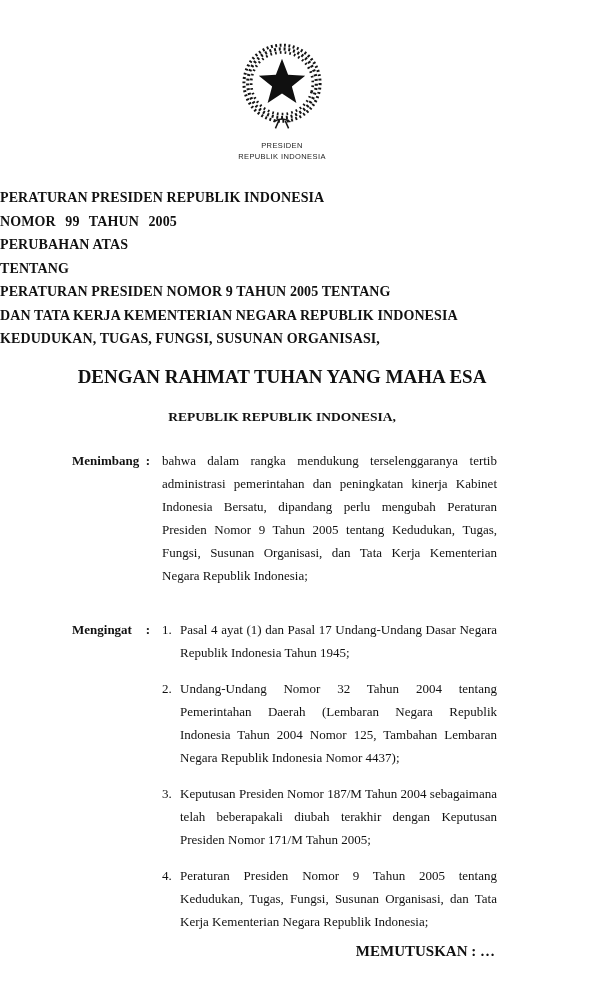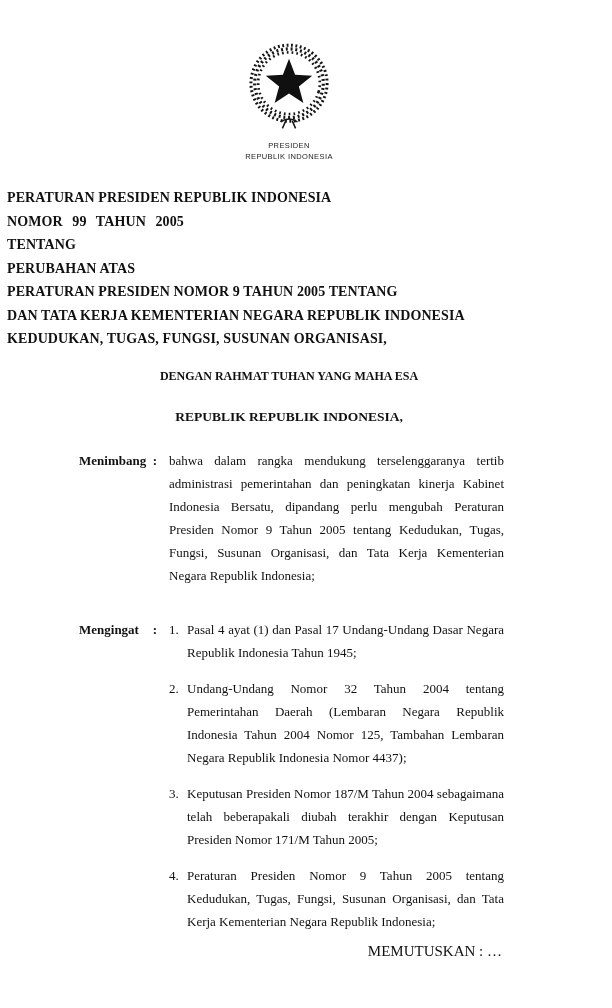--- a/index.html
+++ b/index.html
@@ -8,21 +8,20 @@
     background: #ffffff;
   }
   .page {
     position: relative;
     width: 564px;
     height: 1008px;
     background: #ffffff;
     color: #111111;
     font-family: "Liberation Serif", serif;
     overflow: hidden;
-    margin-left: 7px;
   }
   
   .letterhead {
     text-align: center;
     padding-top: 40px;
   }
   .emblem-svg {
     display: inline-block;
     width: 94px;
     height: 94px;
@@ -44,21 +43,21 @@
     line-height: 23.5px;
     letter-spacing: 0.1px;
   }
   .title-line.spaced {
     word-spacing: 6px;
   }
   .invocation {
     margin-top: 14px;
     text-align: center;
     font-weight: bold;
-    font-size: 12px;
+    font-size: 19px;
     line-height: 23px;
   }
   .authority {
     margin-top: 17px;
     text-align: center;
     font-weight: bold;
     font-size: 13.5px;
     line-height: 23px;
   }
   
@@ -97,21 +96,21 @@
   .item-number {
     flex: 0 0 18px;
   }
   .item-text {
     flex: 1 1 auto;
     text-align: justify;
   }
   .decision-line {
     margin-top: 6px;
     text-align: right;
-    font-weight: normal;
+    font-weight: bold;
     font-size: 15px;
     line-height: 24px;
     padding-right: 2px;
   }
 </style>
 </head>
 <body>
 
 <div class="page">
 
@@ -129,22 +128,22 @@
     </svg>
     <div class="agency-lines">
       <div>PRESIDEN</div>
       <div>REPUBLIK INDONESIA</div>
     </div>
   </div>
 
   <div class="title-block">
     <div class="title-line">PERATURAN PRESIDEN REPUBLIK INDONESIA</div>
     <div class="title-line spaced">NOMOR 99 TAHUN 2005</div>
+    <div class="title-line">PERUBAHAN ATAS</div>
     <div class="title-line">TENTANG</div>
-    <div class="title-line">PERUBAHAN ATAS</div>
     <div class="title-line">PERATURAN PRESIDEN NOMOR 9 TAHUN 2005 TENTANG</div>
     <div class="title-line">DAN TATA KERJA KEMENTERIAN NEGARA REPUBLIK INDONESIA</div>
     <div class="title-line">KEDUDUKAN, TUGAS, FUNGSI, SUSUNAN ORGANISASI,</div>
   </div>
 
   <div class="invocation">DENGAN RAHMAT TUHAN YANG MAHA ESA</div>
   <div class="authority">REPUBLIK REPUBLIK INDONESIA,</div>
 
   <div class="content">
 

